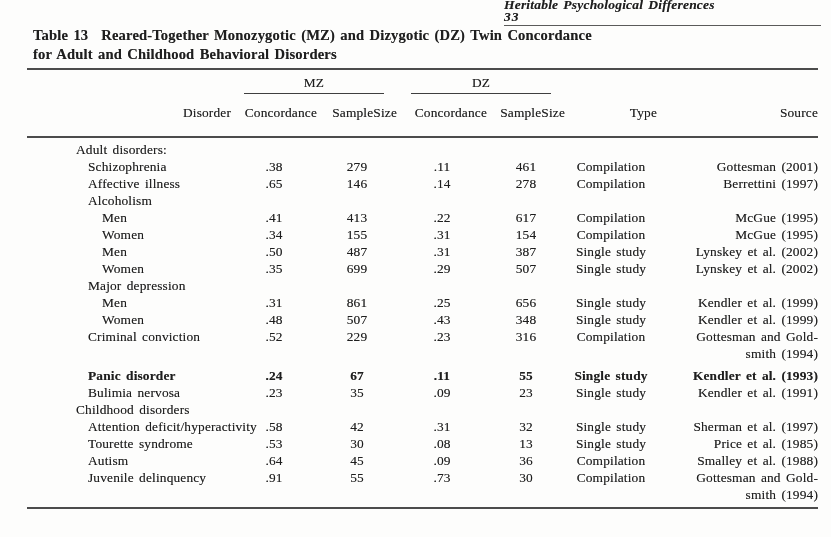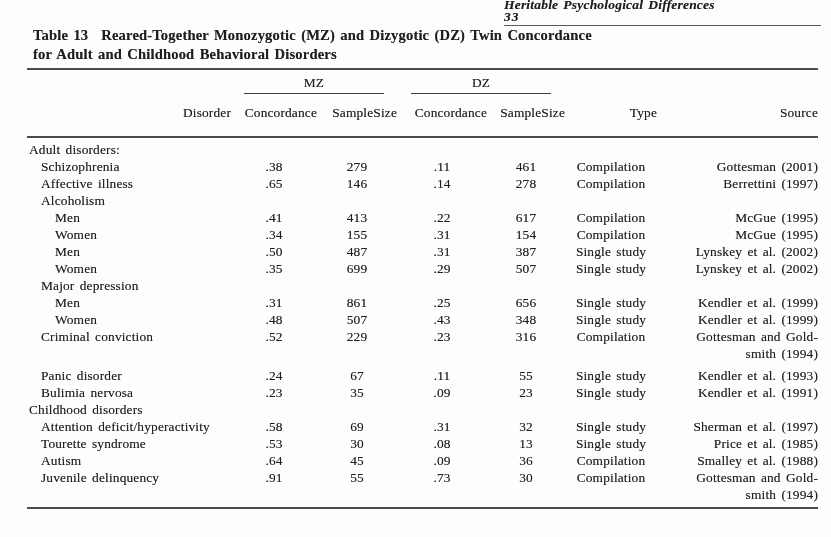--- a/index.html
+++ b/index.html
@@ -99,22 +99,22 @@
     line-height: 16.5px;
   }
 
   
   .tbody {
     padding-top: 3px;
     padding-bottom: 4px;
     border-bottom: 2.4px solid #4c4c4c;
   }
   .trow { line-height: 17px; }
-  .trow.gap-before { margin-top: 5px; }
-  .c-label { text-align: left; white-space: nowrap; }
+  .trow.gap-before { margin-top: 5px; font-weight: bold; }
+  .c-label { text-align: left; white-space: nowrap; margin-left: 47px; }
   .ind0 { padding-left: 2px; }
   .ind1 { padding-left: 14px; }
   .ind2 { padding-left: 28px; }
   .c-num { text-align: center; }
   .c-type { text-align: center; }
   .c-source { text-align: right; padding-left: 10px; }
   .c-source .src-cont { padding-left: 22px; }
 </style>
 </head>
 <body>
@@ -338,21 +338,21 @@
     <div class="c-num c-mzn"></div>
     <div class="c-num c-dzc"></div>
     <div class="c-num c-dzn"></div>
     <div class="c-type"></div>
     <div class="c-source"></div>
   </div>
 
   <div class="grid trow">
     <div class="c-label ind1">Attention deficit/hyperactivity</div>
     <div class="c-num c-mzc">.58</div>
-    <div class="c-num c-mzn">69</div>
+    <div class="c-num c-mzn">42</div>
     <div class="c-num c-dzc">.31</div>
     <div class="c-num c-dzn">32</div>
     <div class="c-type">Single study</div>
     <div class="c-source">
           <div>Sherman et al. (1997)</div>
         </div>
   </div>
 
   <div class="grid trow">
     <div class="c-label ind1">Tourette syndrome</div>

